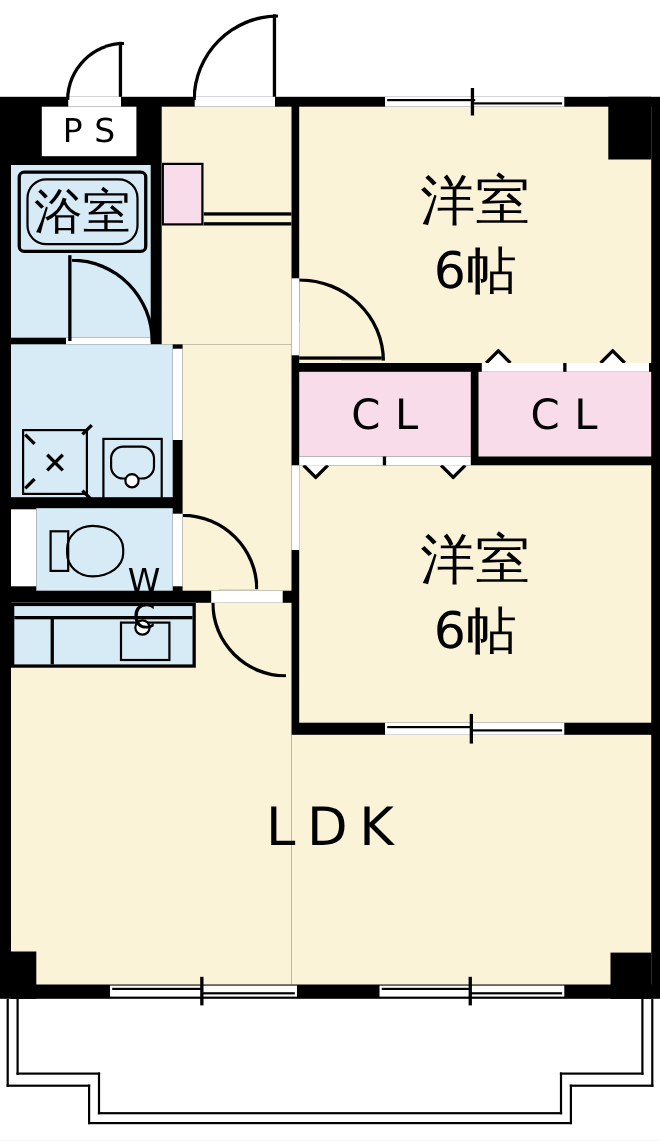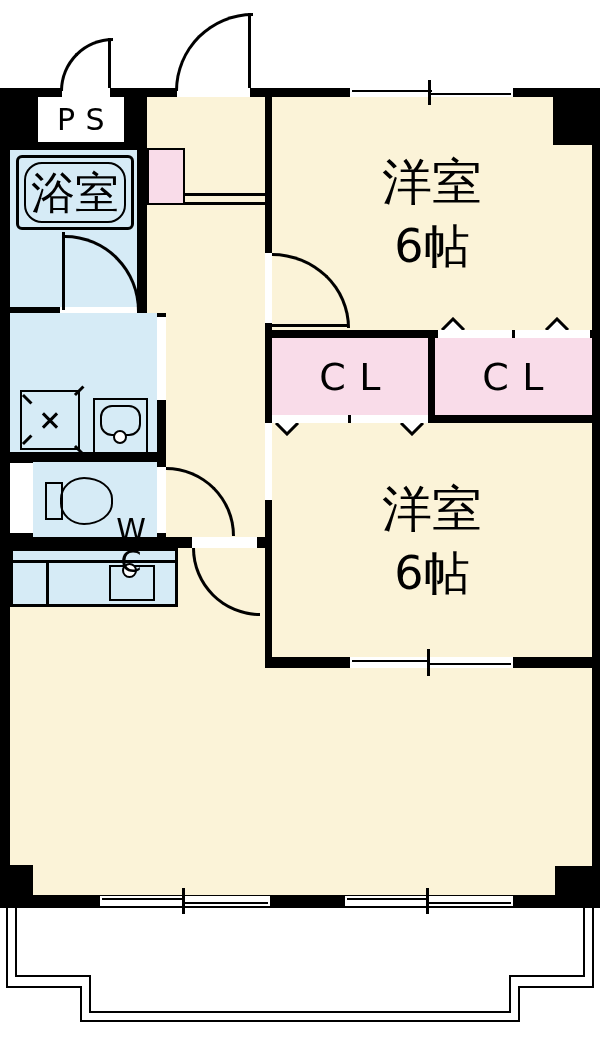--- a/index.html
+++ b/index.html
@@ -163,20 +163,21 @@
 
   <div class="lbl" style="left:432px;top:182px;font-size:50px;">洋室</div>
   <div class="lbl" style="left:432px;top:246px;font-size:46px;">6帖</div>
 
   <div class="lbl" style="left:350px;top:378px;font-size:38px;letter-spacing:0.35em;margin-left:0.17em;">CL</div>
   <div class="lbl" style="left:513px;top:378px;font-size:38px;letter-spacing:0.35em;margin-left:0.17em;">CL</div>
 
   <div class="lbl" style="left:432px;top:509px;font-size:50px;">洋室</div>
   <div class="lbl" style="left:432px;top:573px;font-size:46px;">6帖</div>
 
+  <div class="lbl" style="left:300px;top:752px;font-size:48px;letter-spacing:0.22em;margin-left:0.11em;">LDK</div>
 
 
   <div>
     <div class="bl" style="left:6px;top:908px;width:2px;height:80px;"></div>
     <div class="bl" style="left:6px;top:986px;width:76px;height:2px;"></div>
     <div class="bl" style="left:80px;top:986px;width:2px;height:36px;"></div>
     <div class="bl" style="left:80px;top:1020px;width:440px;height:2px;"></div>
     <div class="bl" style="left:518px;top:986px;width:2px;height:36px;"></div>
     <div class="bl" style="left:518px;top:986px;width:76px;height:2px;"></div>
     <div class="bl" style="left:592px;top:908px;width:2px;height:80px;"></div>

